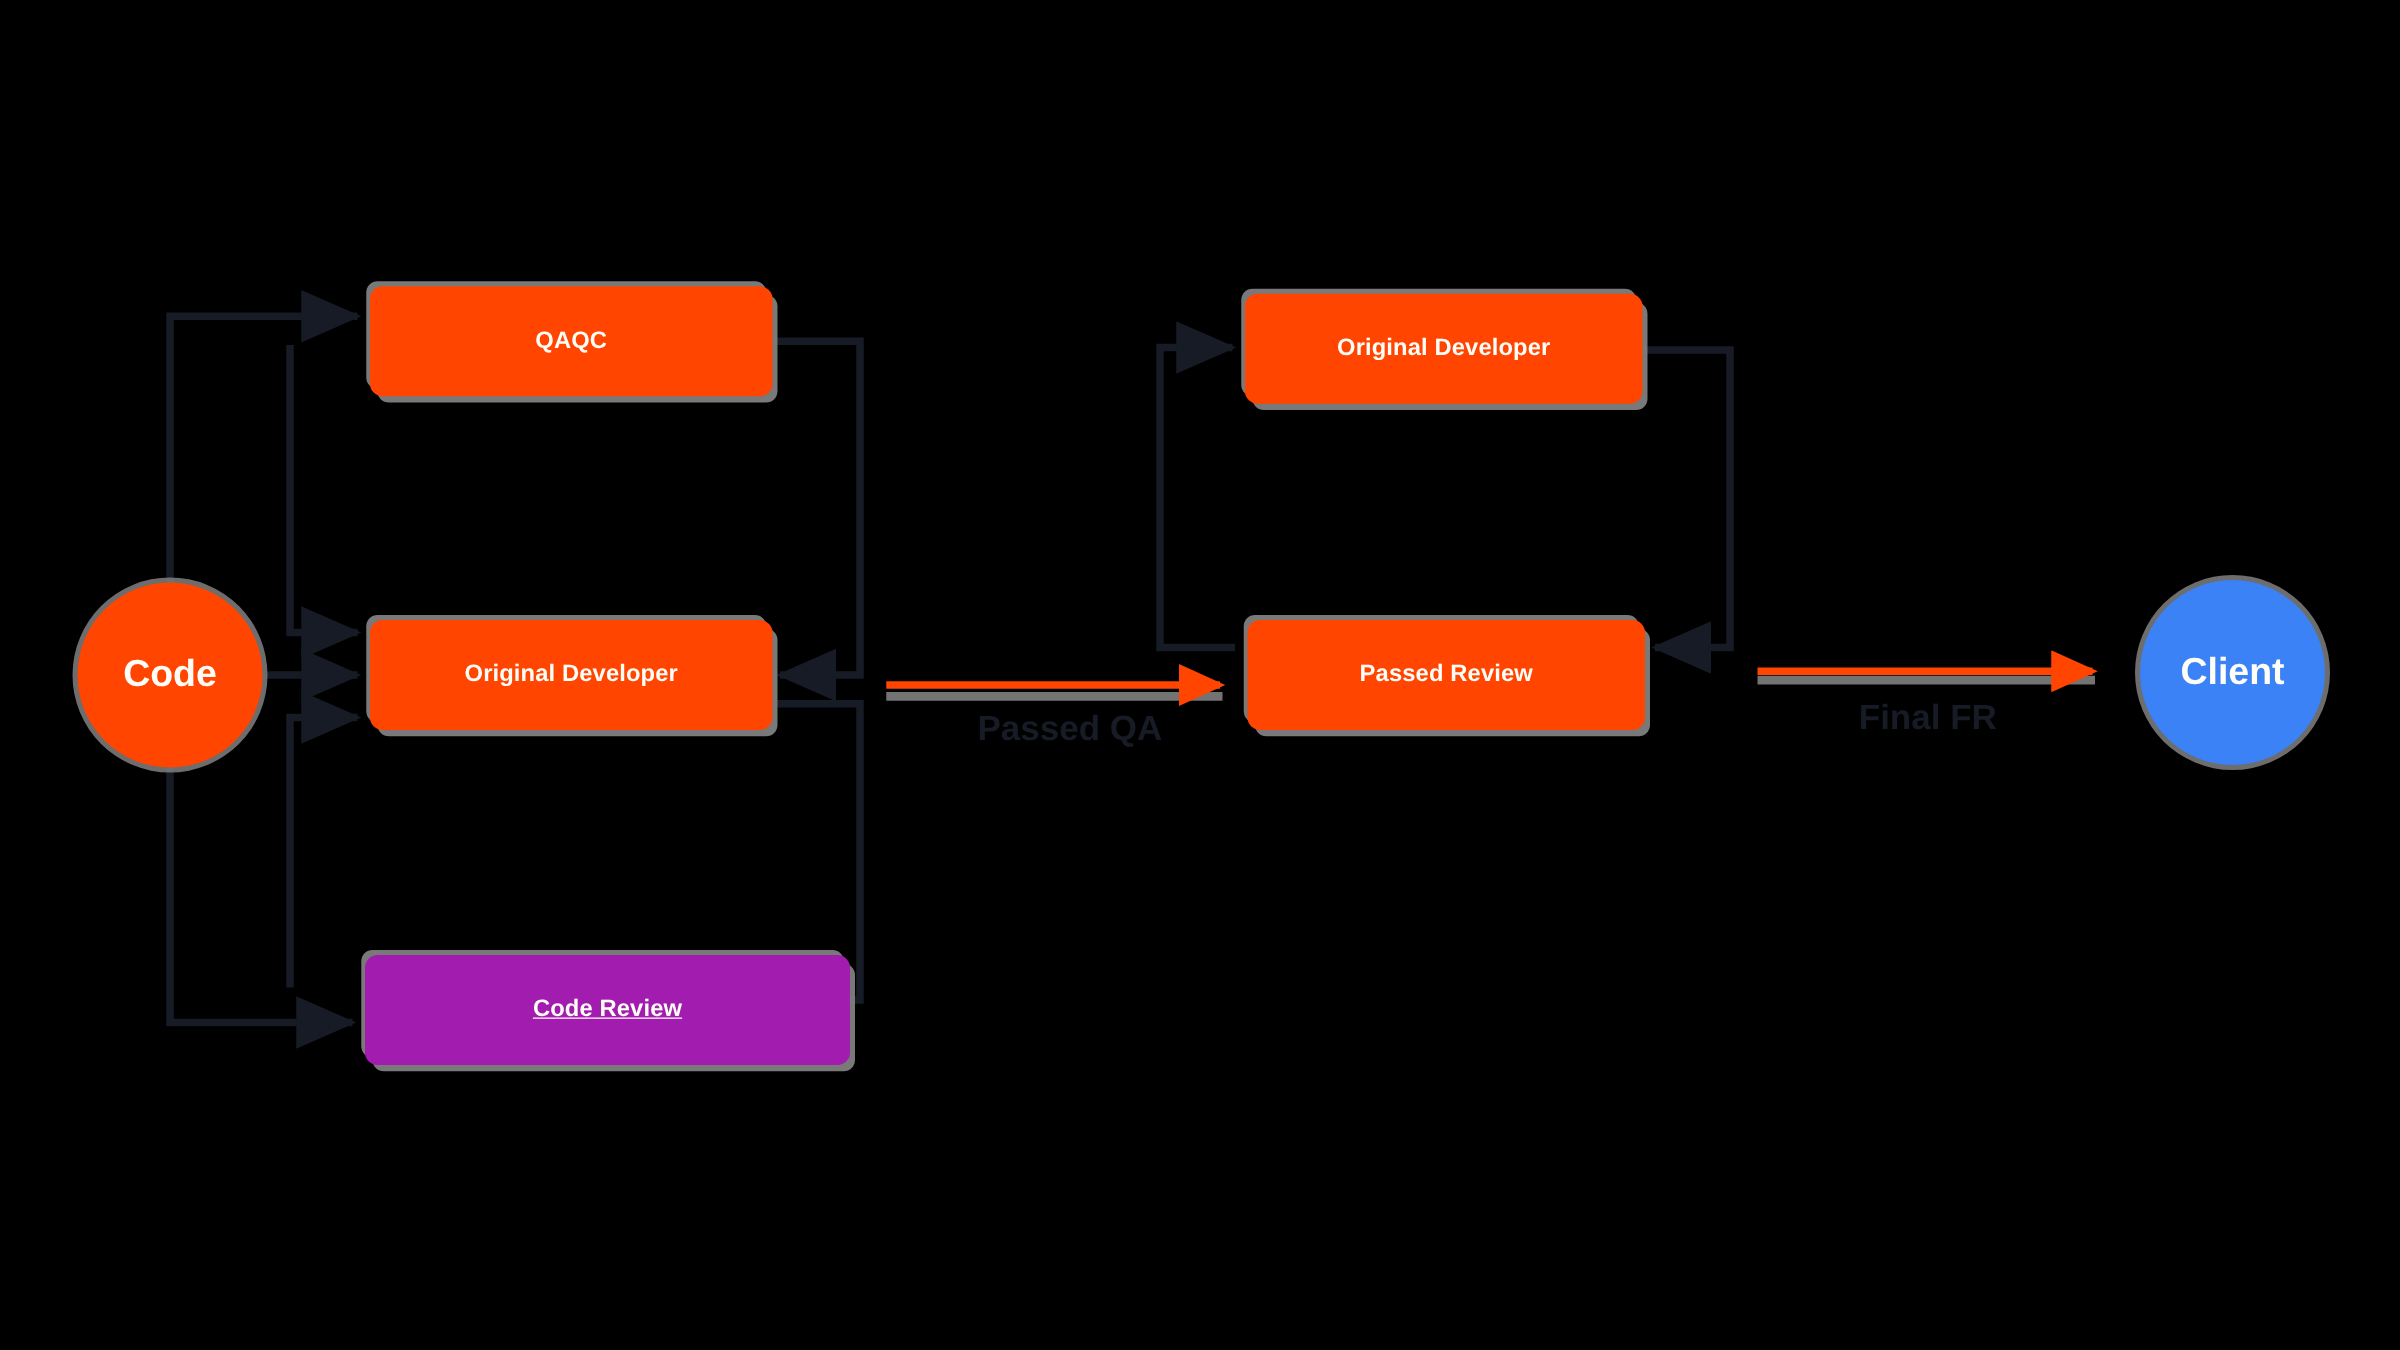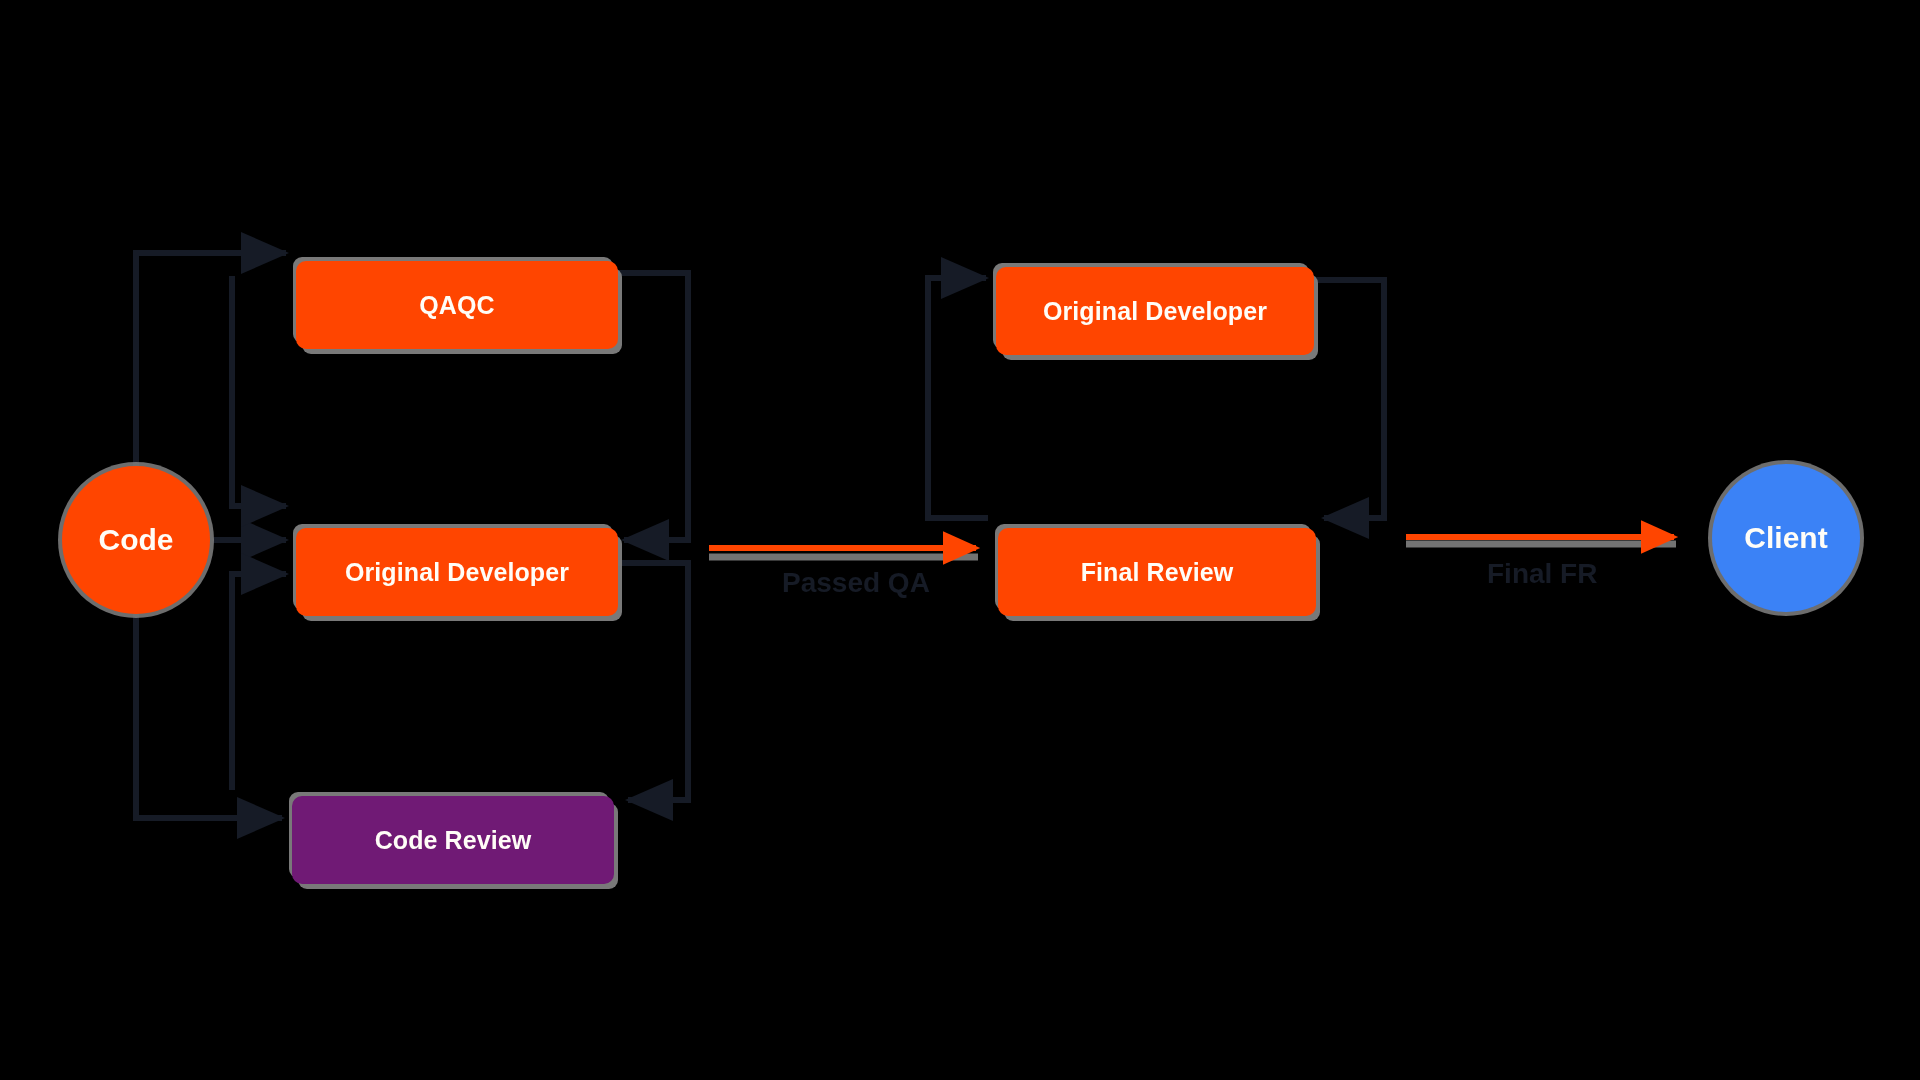--- a/index.html
+++ b/index.html
@@ -29,25 +29,24 @@
     align-items: center;
     justify-content: center;
     color: #fffdf7;
     font-weight: bold;
     text-align: center;
     box-sizing: border-box;
     user-select: none;
   }
   .node-box {
     border-radius: 10px;
-    font-size: 25px;
+    font-size: 19px;
     letter-spacing: 0.1px;
     box-shadow: -4px -5px 0 -1px rgba(128,128,128,0.95),
                  5px  6px 0 -1px rgba(128,128,128,0.95);
-    margin-top: 32px;
   }
   .node-circle {
     border-radius: 50%;
     font-size: 30px;
     box-shadow: 0 0 0 4px rgba(128,128,128,0.85);
   }
   .edge-label {
     position: absolute;
     font-size: 28px;
     font-weight: bold;
@@ -115,30 +114,30 @@
   </div>
 
   <div class="node node-box" style="left:296px; top:229px; width:322px; height:88px; background:#FF4500;">
     <span>QAQC</span>
   </div>
 
   <div class="node node-box" style="left:296px; top:496px; width:322px; height:88px; background:#FF4500;">
     <span>Original Developer</span>
   </div>
 
-  <div class="node node-box" style="left:292px; top:764px; width:322px; height:88px; background:#701a75;">
+  <div class="node node-box" style="left:292px; top:764px; width:388px; height:88px; background:#a21caf;text-decoration:underline;">
     <span>Code Review</span>
   </div>
 
   <div class="node node-box" style="left:996px; top:235px; width:318px; height:88px; background:#FF4500;">
     <span>Original Developer</span>
   </div>
 
   <div class="node node-box" style="left:998px; top:496px; width:318px; height:88px; background:#FF4500;">
-    <span>Final Review</span>
+    <span>Passed Review</span>
   </div>
 
   <div class="node node-circle" style="left:1712px; top:464px; width:148px; height:148px; background:#3b82f6;">
     <span>Client</span>
   </div>
 
   <div class="edge-label" style="left:782px; top:567px;">Passed QA</div>
 
   <div class="edge-label" style="left:1487px; top:558px;">Final FR</div>
 

